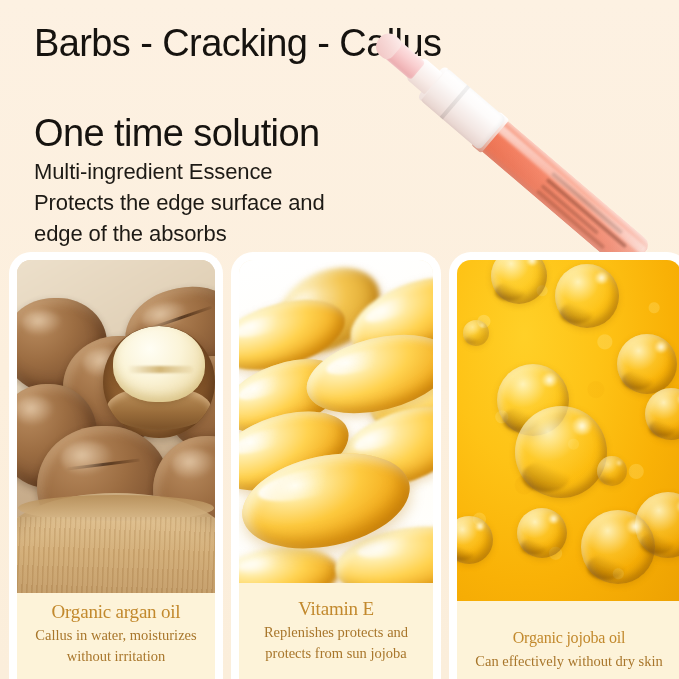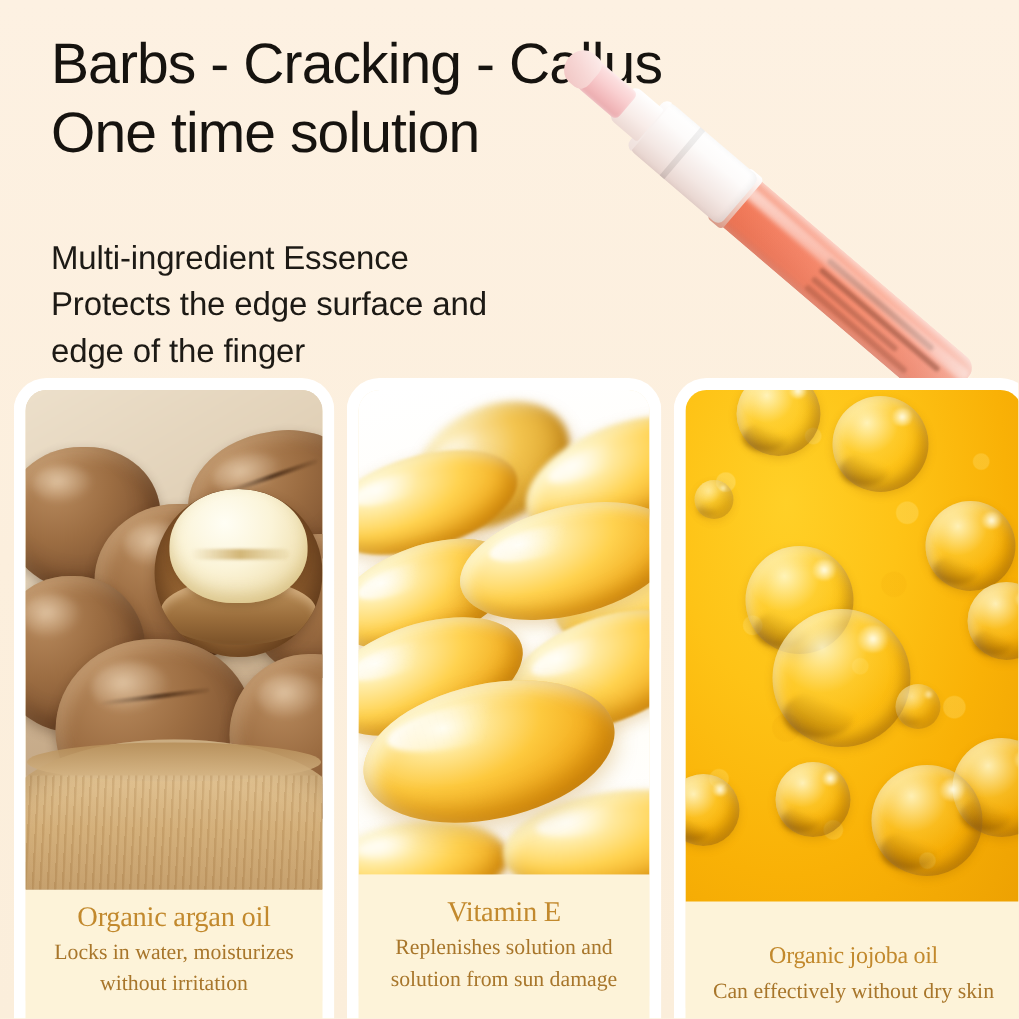--- a/index.html
+++ b/index.html
@@ -21,21 +21,21 @@
   .headline {
     position:absolute; left:34px; top:20px;
     width:520px;
     color:#16130f;
     font-size:38px;
     line-height:46px;
     font-weight:400;
     letter-spacing:-0.6px;
     white-space:nowrap;
   }
-  .headline .l2 { display:block; }
+  .headline .l2 { display:block;margin-top:44px; }
   .subline {
     position:absolute; left:34px; top:156px;
     width:360px;
     color:#1d1a15;
     font-size:22px;
     line-height:31px;
     font-weight:400;
     letter-spacing:-0.1px;
   }
   .subline span { display:block; white-space:nowrap; }
@@ -408,21 +408,21 @@
 <div id="poster">
 
   <div class="headline">
     <span class="l1">Barbs - Cracking - Callus</span>
     <span class="l2">One time solution</span>
   </div>
 
   <div class="subline">
     <span>Multi-ingredient Essence</span>
     <span>Protects the edge surface and</span>
-    <span>edge of the finger</span>
+    <span>edge of the absorbs</span>
   </div>
 
   <div class="pen-wrap">
     <div class="pen">
       <div class="barrel">
         <div class="label">
           <i></i>
           <i></i>
           <i></i>
           <i></i>
@@ -451,21 +451,21 @@
         </div>
         <div class="nut n6 crack"></div>
         <div class="nut n7"></div>
         <div class="bowl">
           <div class="grain"></div>
         </div>
       </div>
       <div class="caption">
         <div class="cap-title">Organic argan oil</div>
         <div class="cap-body">
-          <span>Locks in water, moisturizes</span>
+          <span>Callus in water, moisturizes</span>
           <span>without irritation</span>
         </div>
       </div>
     </div>
 
     <div class="card card-2">
       <div class="photo gels">
         <div class="gel g2"></div>
         <div class="gel g3"></div>
         <div class="gel g1"></div>
@@ -474,22 +474,22 @@
         <div class="gel g4"></div>
         <div class="gel g8"></div>
         <div class="gel g7"></div>
         <div class="gel g11"></div>
         <div class="gel g10"></div>
         <div class="gel-front"></div>
       </div>
       <div class="caption">
         <div class="cap-title">Vitamin E</div>
         <div class="cap-body">
-          <span>Replenishes solution and</span>
-          <span>solution from sun damage</span>
+          <span>Replenishes protects and</span>
+          <span>protects from sun jojoba</span>
         </div>
       </div>
     </div>
 
     <div class="card card-3">
       <div class="photo oil">
         <div class="speck"></div>
         <div class="bub b1"></div>
         <div class="bub b2"></div>
         <div class="bub b11"></div>

